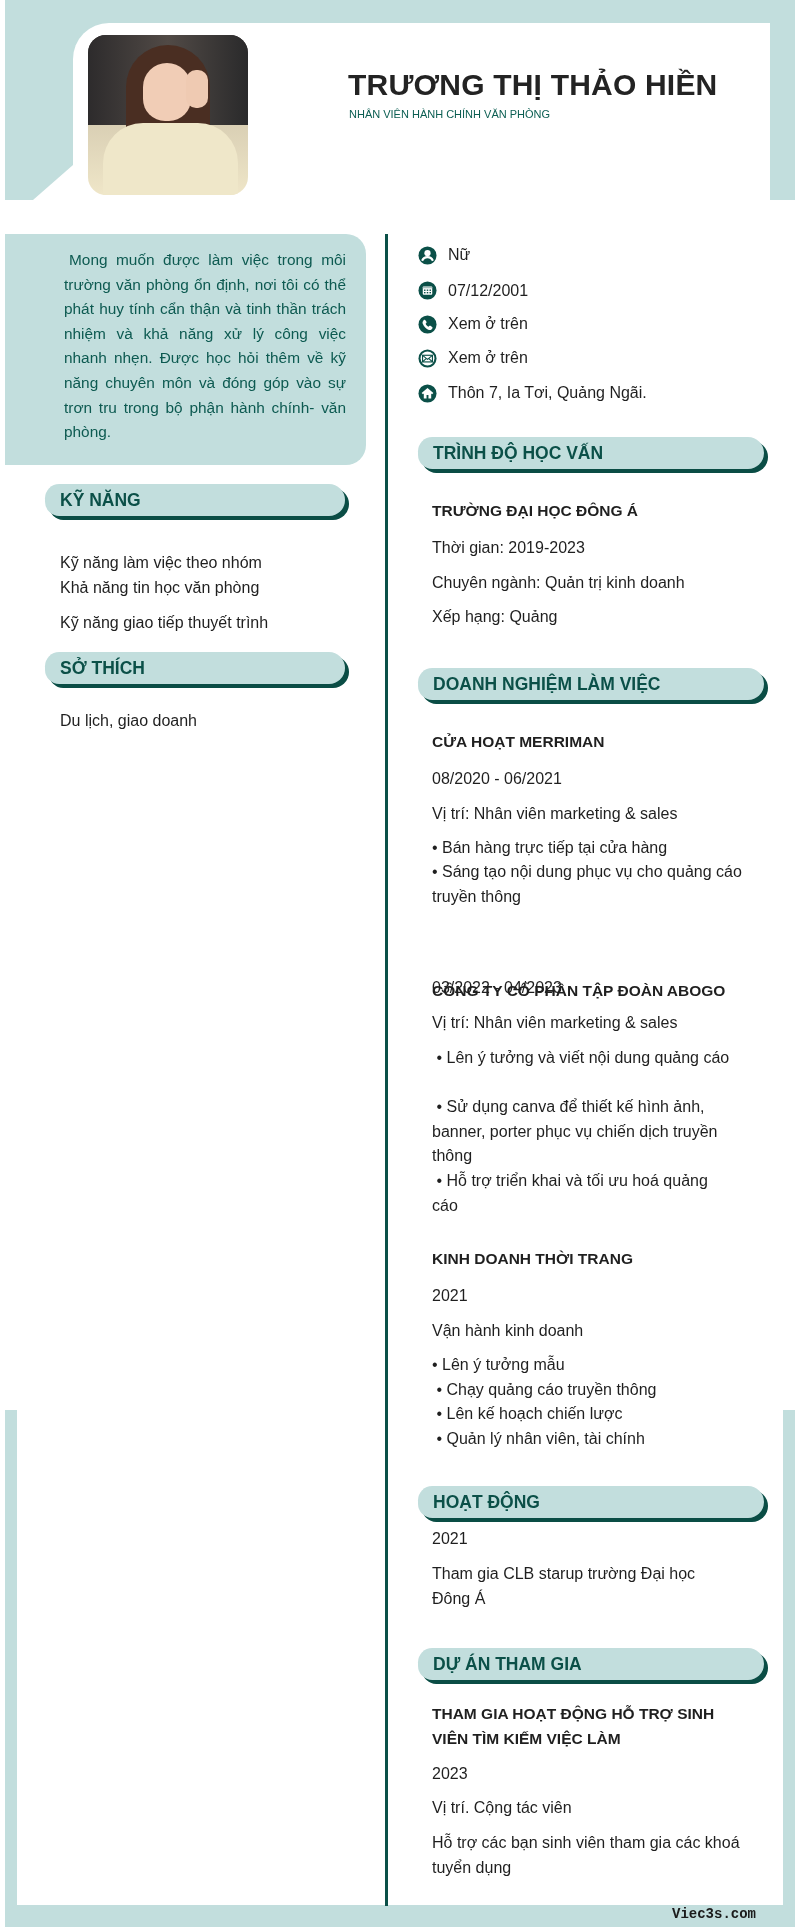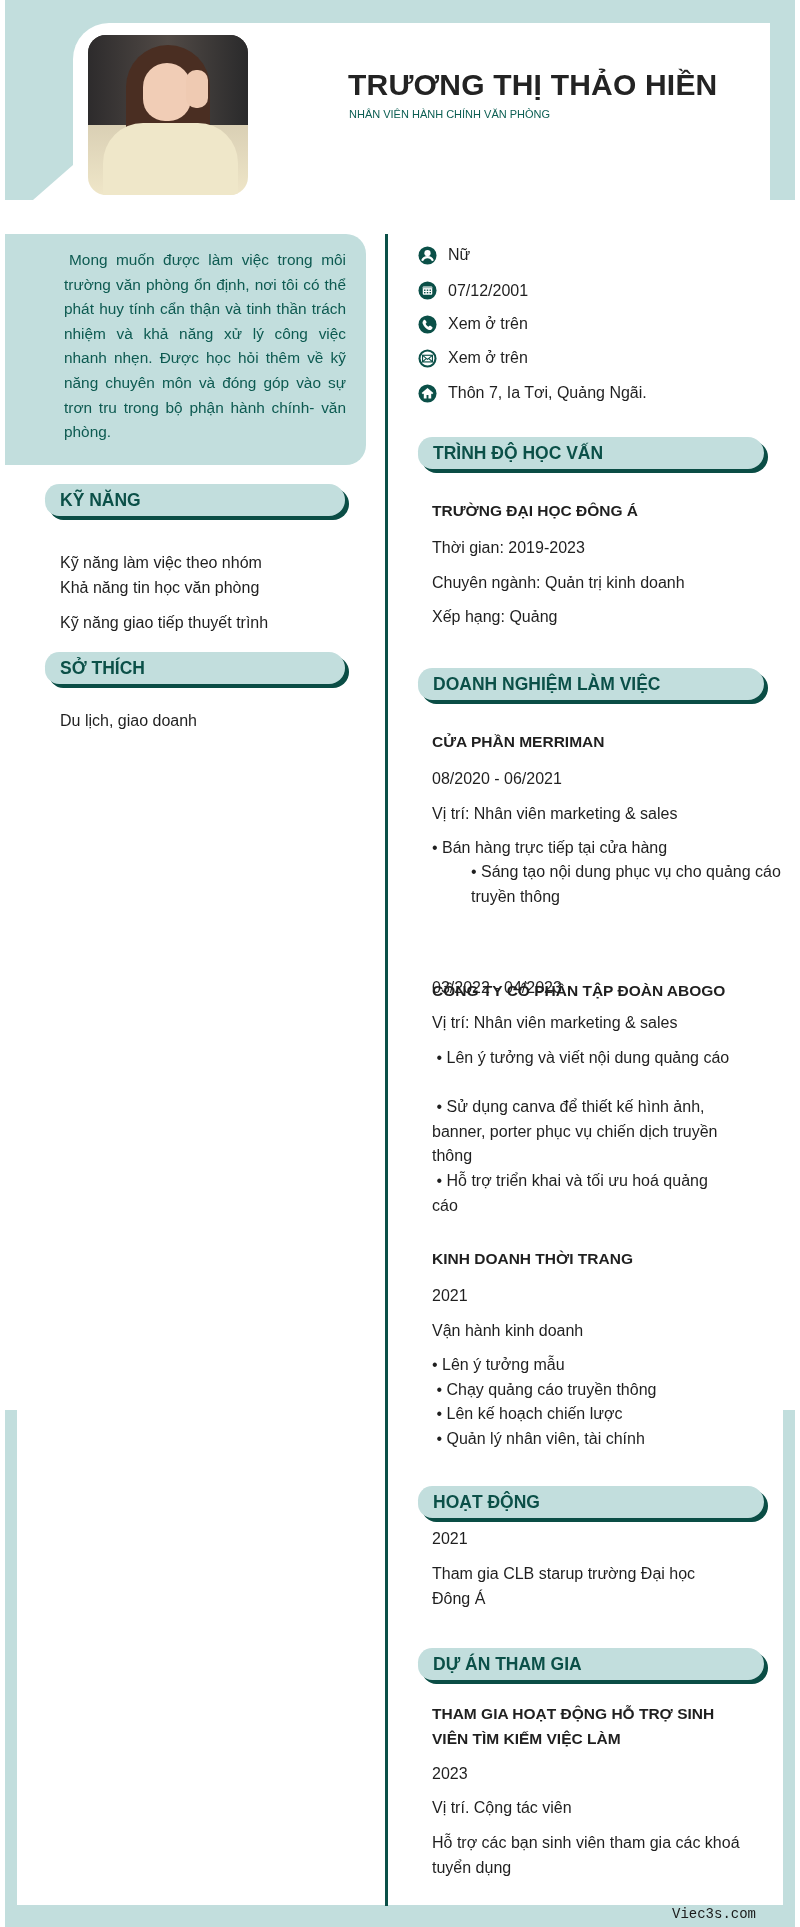--- a/index.html
+++ b/index.html
@@ -38,21 +38,21 @@
     position: absolute; left: 349px; top: 108px; font-size: 11px; color: #0b5e52;
     white-space: nowrap;
   }
 
   
   #left-bar  { left: 5px;   top: 1410px; width: 12px; height: 517px; }
   #right-bar { left: 783px; top: 1410px; width: 12px; height: 517px; }
   #bottom-bar { left: 5px; top: 1905px; width: 790px; height: 22px; }
   #watermark {
     position: absolute; left: 672px; top: 1906px; font-family: "Liberation Mono", "DejaVu Sans Mono", monospace;
-    font-size: 14px; color: #1b1b1b;
+    font-size: 14px; color: #1b1b1b; font-weight: bold;
   }
 
   
   #divider { position: absolute; left: 385px; top: 234px; width: 3px; height: 1672px; background: #0b5048; }
 
   
   #summary {
     position: absolute; left: 5px; top: 234px; width: 361px; height: 231px;
     background: #c2dedd; border-radius: 0 20px 20px 0;
     padding: 14px 20px 0 59px;
@@ -178,25 +178,25 @@
 </div>
 
 <div class="sec-head" style="left:418px; top:437px; width:346px;">TRÌNH ĐỘ HỌC VẤN</div>
 <div class="txt bold" style="left:432px; top:502px;">TRƯỜNG ĐẠI HỌC ĐÔNG Á</div>
 <div class="txt" style="left:432px; top:539px;">Thời gian: 2019-2023</div>
 <div class="txt" style="left:432px; top:574px;">Chuyên ngành: Quản trị kinh doanh</div>
 <div class="txt" style="left:432px; top:608px;">Xếp hạng: Quảng</div>
 
 <div class="sec-head" style="left:418px; top:668px; width:346px;">DOANH NGHIỆM LÀM VIỆC</div>
 
-<div class="txt bold" style="left:432px; top:733px;">CỬA PHẦN MERRIMAN</div>
+<div class="txt bold" style="left:432px; top:733px;">CỬA HOẠT MERRIMAN</div>
 <div class="txt" style="left:432px; top:770px;">08/2020 - 06/2021</div>
 <div class="txt" style="left:432px; top:805px;">Vị trí: Nhân viên marketing &amp; sales</div>
 <div class="txt" style="left:432px; top:839px;">• Bán hàng trực tiếp tại cửa hàng</div>
-<div class="txt wrap" style="left:432px; top:860px; width:310px;margin-left:39px;">• Sáng tạo nội dung phục vụ cho quảng cáo truyền thông</div>
+<div class="txt wrap" style="left:432px; top:860px; width:310px;">• Sáng tạo nội dung phục vụ cho quảng cáo truyền thông</div>
 
 <div class="txt bold" style="left:432px; top:942px;margin-top:40px;">CÔNG TY CỔ PHẦN TẬP ĐOÀN ABOGO</div>
 <div class="txt" style="left:432px; top:979px;">03/2022 - 04/2023</div>
 <div class="txt" style="left:432px; top:1014px;">Vị trí: Nhân viên marketing &amp; sales</div>
 <div class="txt wrap" style="left:432px; top:1046px; width:300px; white-space:pre-wrap;"> • Lên ý tưởng và viết nội dung quảng cáo</div>
 <div class="txt wrap" style="left:432px; top:1095px; width:320px; white-space:pre-wrap;"> • Sử dụng canva để thiết kế hình ảnh, banner, porter phục vụ chiến dịch truyền thông</div>
 <div class="txt wrap" style="left:432px; top:1169px; width:305px; white-space:pre-wrap;"> • Hỗ trợ triển khai và tối ưu hoá quảng cáo</div>
 
 <div class="txt bold" style="left:432px; top:1250px;">KINH DOANH THỜI TRANG</div>
 <div class="txt" style="left:432px; top:1287px;">2021</div>

